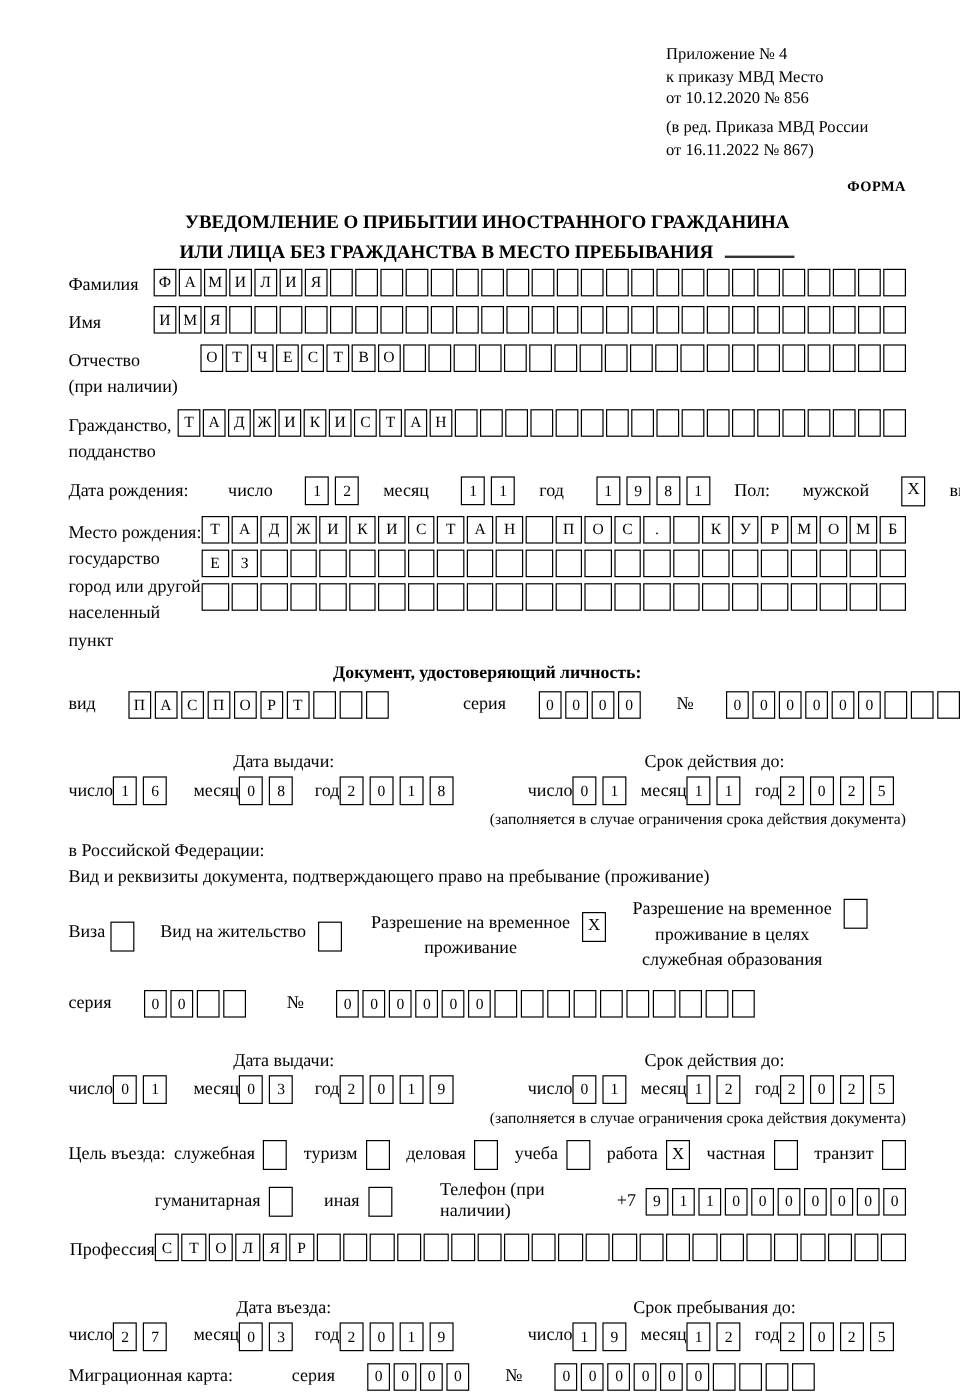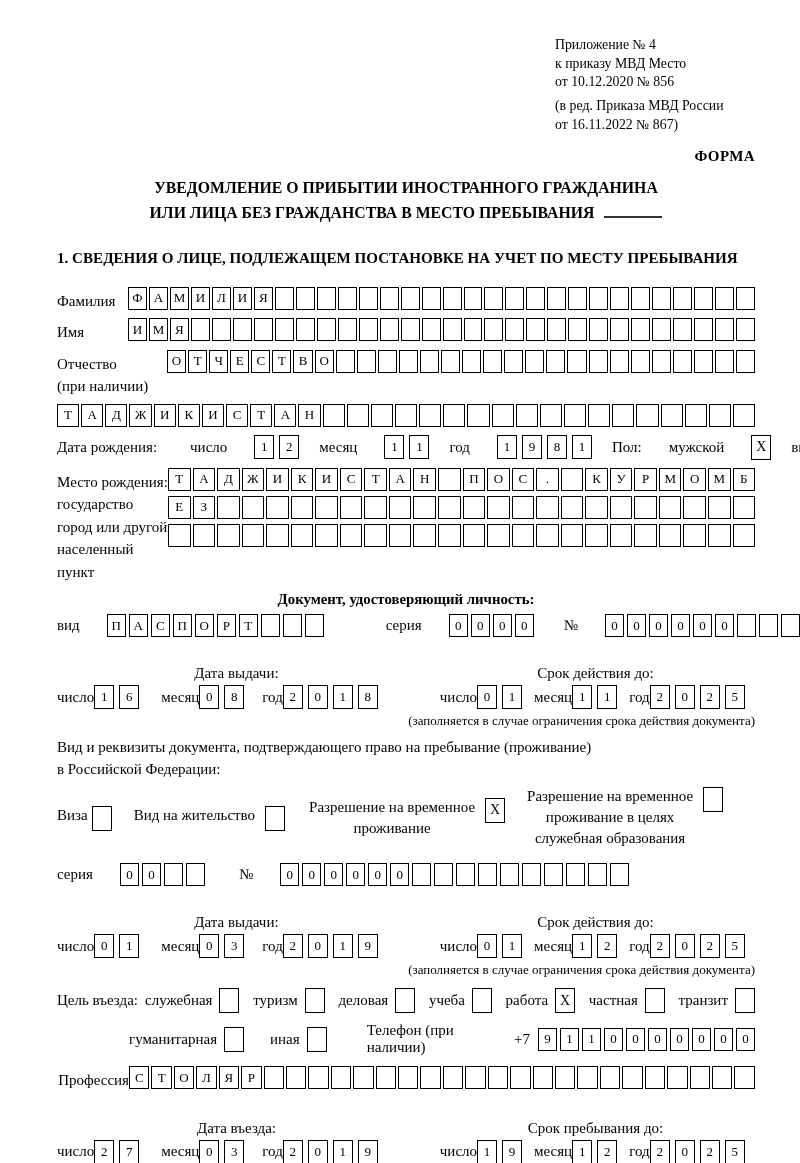--- a/index.html
+++ b/index.html
@@ -4,21 +4,21 @@
 <style>
   html,body { margin:0; padding:0; background:#fff; }
   .page {
     width:800px; min-height:1163px; box-sizing:border-box; background:#fff;
     padding:36px 45px 24px 57px; color:#000;
     font-family:"Liberation Serif", serif; font-size:15px;
   }
   
   .appendix { margin-left:auto; width:200px; font-size:13.8px; line-height:1.35; }
   .appendix-note { margin-top:5px; }
-  .forma { text-align:right; font-weight:bold; font-size:15px; margin-top:14px; letter-spacing:0.4px; }
+  .forma { text-align:right; font-weight:bold; font-size:12px; margin-top:14px; letter-spacing:0.4px; }
   .title { text-align:center; font-weight:bold; font-size:15.8px; line-height:1.6; margin-top:10px; }
   .title-underline { display:inline-block; width:58px; border-bottom:2px solid #333; margin-left:10px; vertical-align:baseline; }
   .section-heading { font-weight:bold; font-size:15.1px; margin-top:24px; margin-bottom:20px; }
   
   .row { display:flex; align-items:flex-start; margin-bottom:6px; }
   .flabel { flex:0 0 auto; padding-top:3px; line-height:1.5; }
   .w71 { flex-basis:71px; } .w110 { flex-basis:110px; } .w91 { flex-basis:91px; }
   .w111 { flex-basis:111px; } .w72 { flex-basis:72px;text-align:right; }
   .cells { display:flex; gap:2px; }
   .cells.grow { flex:1 1 auto; min-width:0; }
@@ -74,21 +74,20 @@
 
   <div class="forma">ФОРМА</div>
 
   <div class="title">
     <div>УВЕДОМЛЕНИЕ О ПРИБЫТИИ ИНОСТРАННОГО ГРАЖДАНИНА</div>
     <div>
       <span>ИЛИ ЛИЦА БЕЗ ГРАЖДАНСТВА В МЕСТО ПРЕБЫВАНИЯ</span><span class="title-underline"></span>
     </div>
   </div>
 
-  <div class="section-heading">1. СВЕДЕНИЯ О ЛИЦЕ, ПОДЛЕЖАЩЕМ ПОСТАНОВКЕ НА УЧЕТ ПО МЕСТУ ПРЕБЫВАНИЯ</div>
 
   <div class="row">
     <div class="flabel w71">Фамилия</div>
     <div class="cells grow">
         <span class="cell">Ф</span>
         <span class="cell">А</span>
         <span class="cell">М</span>
         <span class="cell">И</span>
         <span class="cell">Л</span>
         <span class="cell">И</span>
@@ -186,20 +185,24 @@
         <span class="cell"></span>
         <span class="cell"></span>
         <span class="cell"></span>
         <span class="cell"></span>
         <span class="cell"></span>
         <span class="cell"></span>
       </div>
   </div>
 
   <div class="row">
+    <div class="flabel w91">
+      <div>Гражданство,</div>
+      <div>подданство</div>
+    </div>
     <div class="cells grow">
         <span class="cell">Т</span>
         <span class="cell">А</span>
         <span class="cell">Д</span>
         <span class="cell">Ж</span>
         <span class="cell">И</span>
         <span class="cell">К</span>
         <span class="cell">И</span>
         <span class="cell">С</span>
         <span class="cell">Т</span>
@@ -423,22 +426,22 @@
       <div class="cells date">
           <span class="cell">2</span>
           <span class="cell">0</span>
           <span class="cell">2</span>
           <span class="cell">5</span>
         </div>
     </div>
   </div>
   <div class="note-right">(заполняется в случае ограничения срока действия документа)</div>
 
+  <div class="textline">в Российской Федерации:</div>
   <div class="textline">Вид и реквизиты документа, подтверждающего право на пребывание (проживание)</div>
-  <div class="textline">в Российской Федерации:</div>
 
   <div class="opts">
     <div class="opt">
       <span class="opt-label">Виза</span>
       <div class="cells cbx" style="margin-left:4px;">
           <span class="cell"></span>
         </div>
     </div>
     <div class="opt" style="margin-left:22px;">
       <span class="opt-label">Вид на жительство</span>

